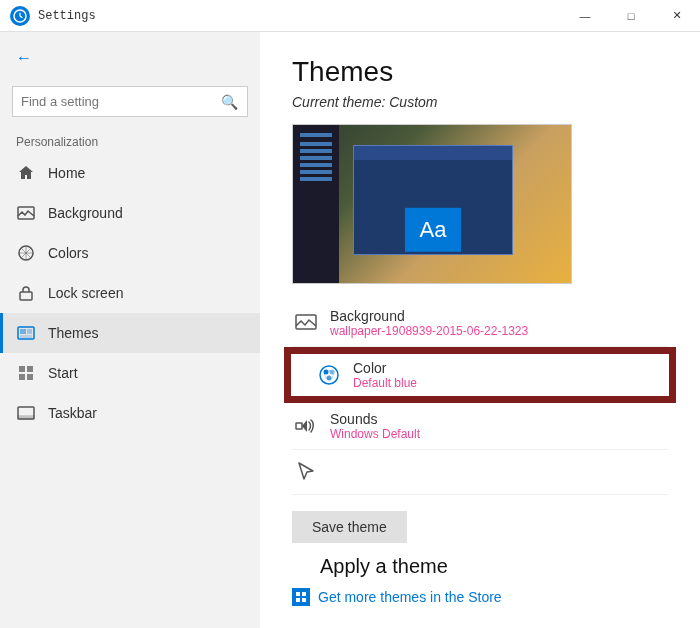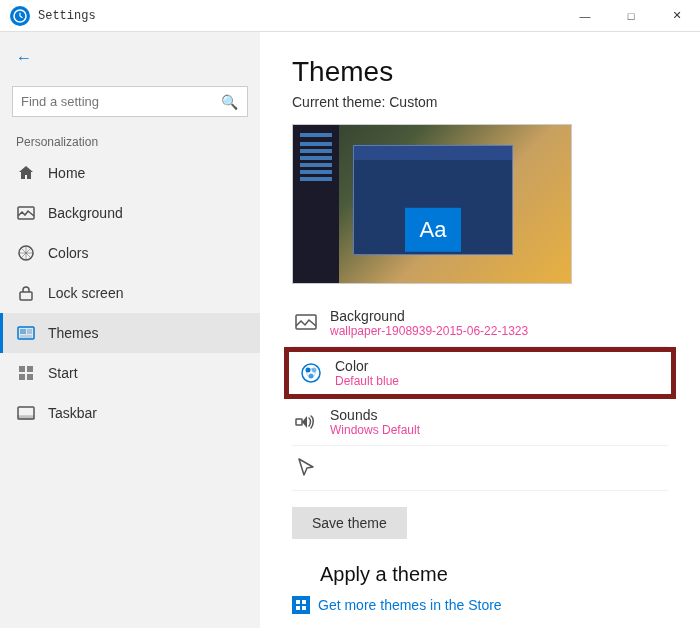--- a/index.html
+++ b/index.html
@@ -158,20 +158,21 @@
       font-size: 28px;
       font-weight: 300;
       color: #111;
       margin-bottom: 6px;
     }
 
     .current-theme-label {
       font-size: 14px;
       color: #333;
       margin-bottom: 14px;
+      font-style: italic;
     }
 
     .theme-preview {
       width: 280px;
       height: 160px;
       background: linear-gradient(135deg, #2d3a2e 0%, #4a5a3a 30%, #c8a060 60%, #e8b040 100%);
       margin-bottom: 16px;
       position: relative;
       overflow: hidden;
       border: 1px solid #ccc;
@@ -239,22 +240,22 @@
 
     .theme-detail-row {
       display: flex;
       align-items: center;
       padding: 8px 0;
       border-bottom: 1px solid #f0f0f0;
       cursor: pointer;
     }
 
     .theme-detail-row.highlighted {
-      border: 5px solid #7f1d1d;
-      padding: 6px 8px;
+      border: 7px solid #7f1d1d;
+      padding: 6px 24px;
       margin: 0 -8px;
     }
 
     .detail-icon {
       width: 28px;
       height: 28px;
       display: flex;
       align-items: center;
       justify-content: center;
       margin-right: 10px;
@@ -276,21 +277,21 @@
       font-size: 12px;
       color: #ec4899;
     }
 
     .save-theme-btn {
       background: #e0e0e0;
       border: none;
       padding: 8px 20px;
       font-size: 14px;
       cursor: pointer;
-      margin-bottom: 24px;
+      margin-bottom: 12px;
       color: #333;
     }
 
     .apply-theme-title {
       font-size: 20px;
       font-weight: 300;
       color: #111;
       margin-bottom: 10px;
       margin-left: 28px;
     }

